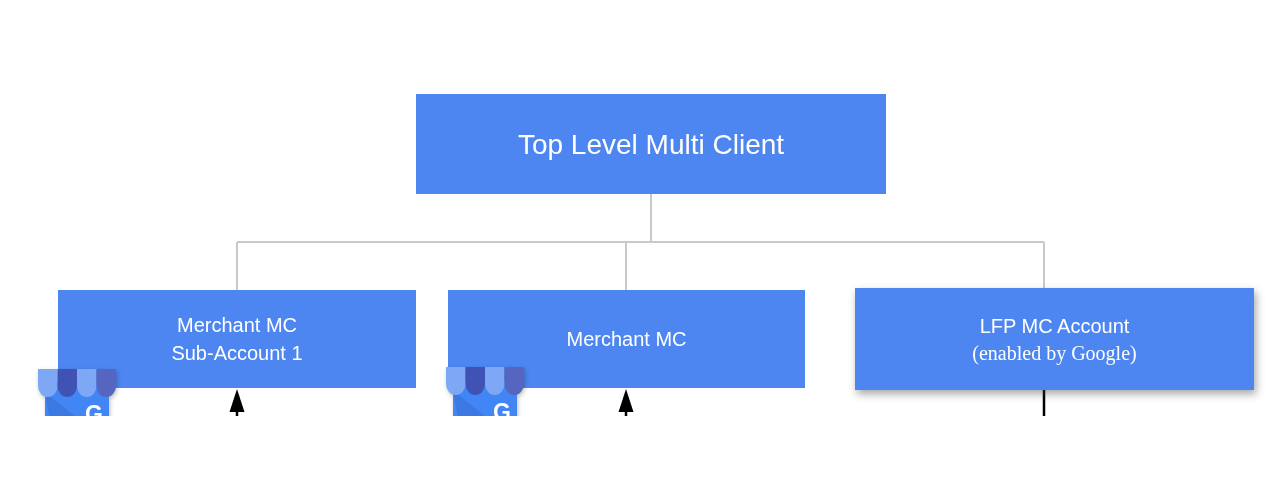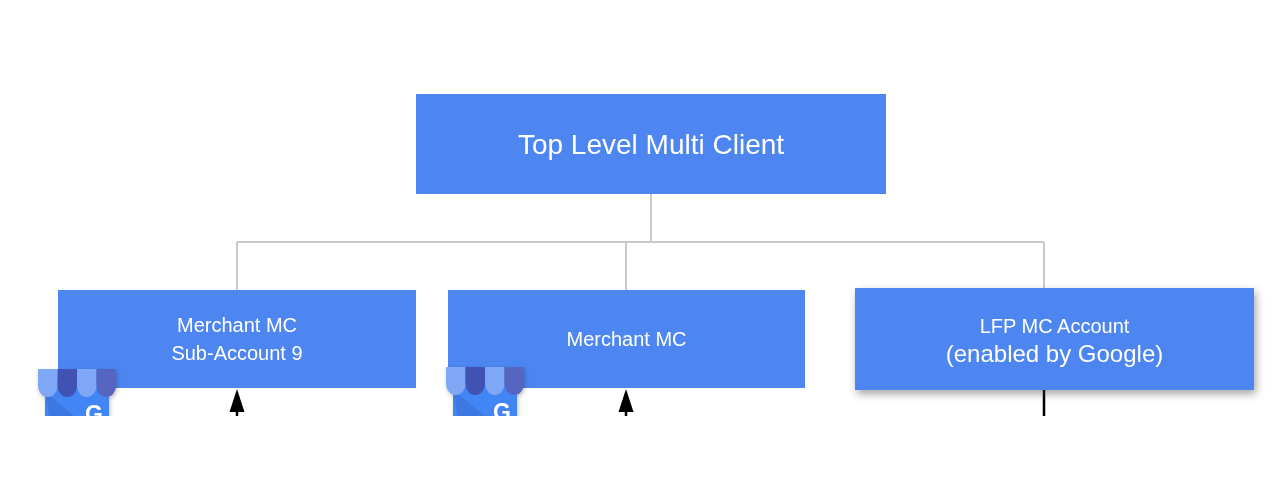--- a/index.html
+++ b/index.html
@@ -29,21 +29,21 @@
   }
   .node-root { left: 416px; top: 94px; width: 470px; height: 100px; }
   .node-root .l1, .node-root .l2 { font-size: 28px; line-height: 41px; }
   .node-sub1 { left: 58px;  top: 290px; width: 358px; height: 98px; }
   .node-sub2 { left: 448px; top: 290px; width: 357px; height: 98px; }
   .node-lfp  { left: 845px; top: 288px; width: 399px; height: 102px;
                box-shadow: 2px 4px 8px rgba(60,60,60,0.45); margin-left: 10px; }
   .node-sub1 .l1, .node-sub1 .l2,
   .node-sub2 .l1, .node-sub2 .l2 { font-size: 20px; line-height: 28px; }
   .node-lfp .l1 { font-size: 20px; line-height: 28px; }
-  .node-lfp .l2 { font-size: 24px; line-height: 27px; }
+  .node-lfp .l2 { font-size: 20px; line-height: 27px; font-family: Liberation Serif, serif; }
   .gmb-icon {
     position: absolute;
     width: 78px;
     height: 70px;
     filter: drop-shadow(1px 2px 2px rgba(0,0,0,0.25));
   }
   .gmb-icon-1 { left: 38px;  top: 366px; }
   .gmb-icon-2 { left: 446px; top: 364px; }
   .gmb-icon svg { display: block; width: 78px; height: 70px; }
 </style>
@@ -72,21 +72,21 @@
       <polygon points="626,389 618.5,412 633.5,412"></polygon>
     </g>
   </svg>
 
   <div class="node node-root">
     <div class="l1">Top Level Multi Client</div>
   </div>
 
   <div class="node node-sub1">
     <div class="l1">Merchant MC</div>
-    <div class="l2">Sub-Account 9</div>
+    <div class="l2">Sub-Account 1</div>
   </div>
 
   <div class="node node-sub2">
     <div class="l1">Merchant MC</div>
   </div>
 
   <div class="node node-lfp">
     <div class="l1">LFP MC Account</div>
     <div class="l2">(enabled by Google)</div>
   </div>

